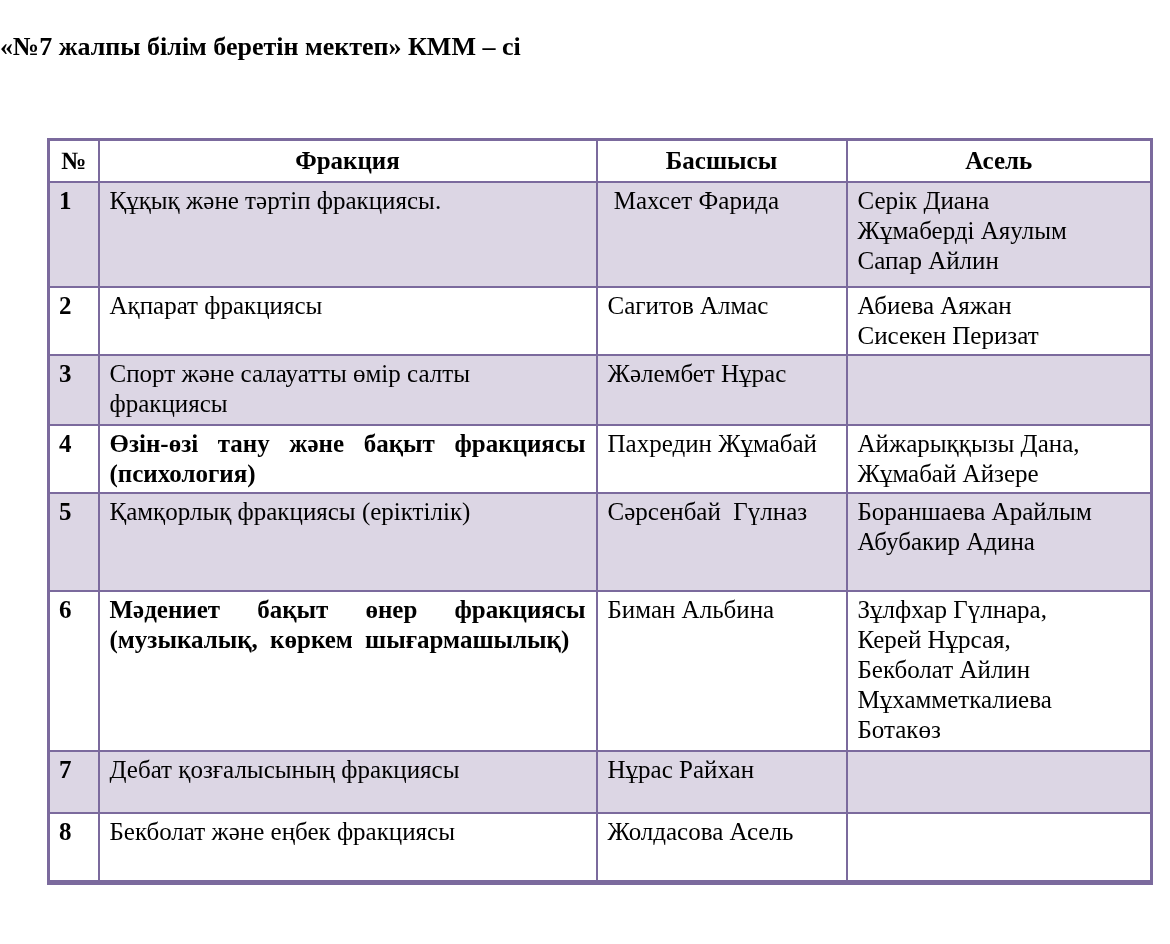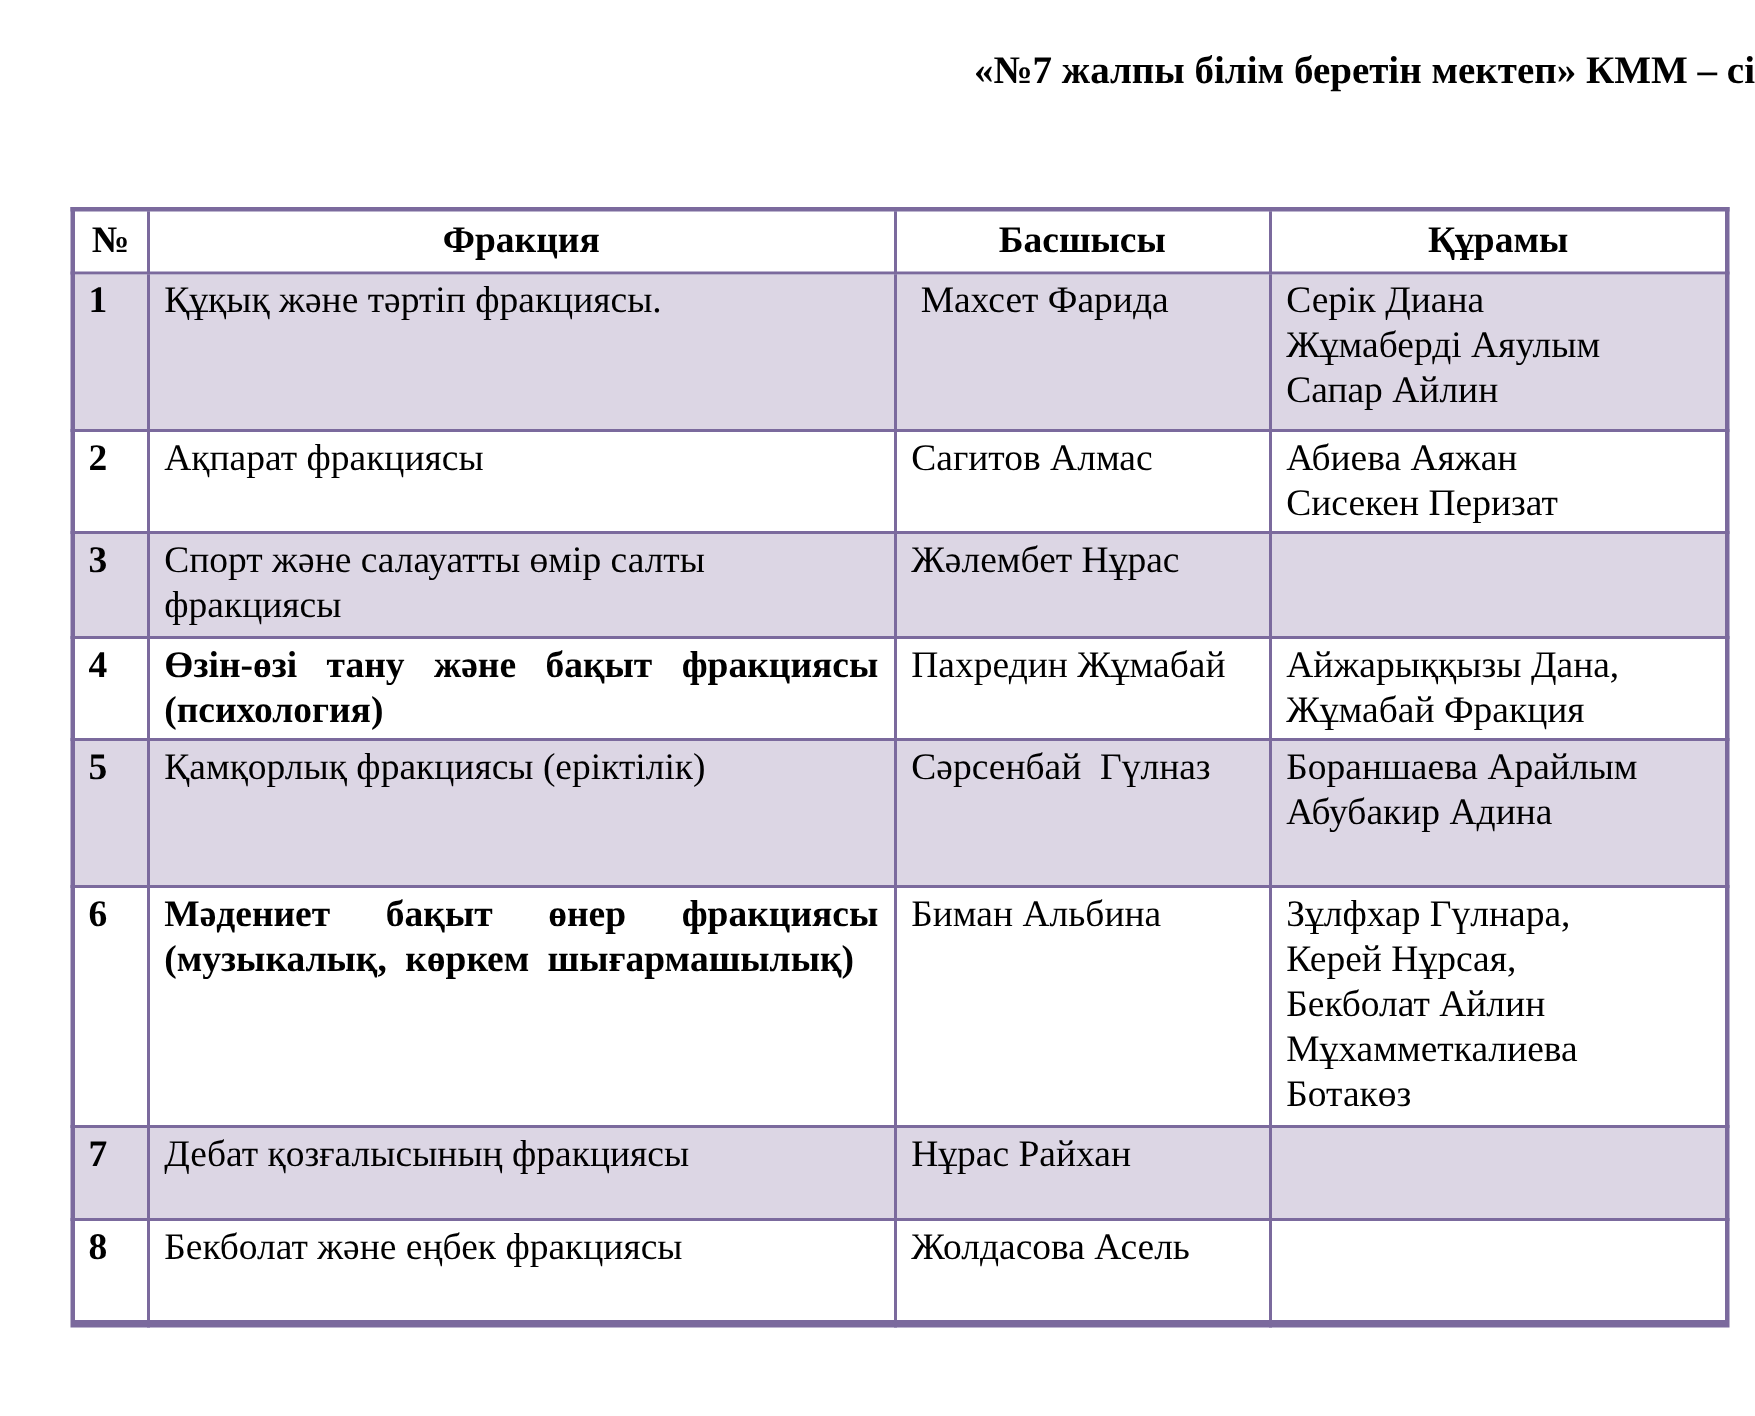--- a/index.html
+++ b/index.html
@@ -8,21 +8,21 @@
     background: #ffffff;
   }
   body {
     width: 1170px;
     height: 944px;
     font-family: "Liberation Serif", "DejaVu Serif", serif;
     color: #000000;
     overflow: hidden;
   }
   .titles {
-    text-align: right;
+    text-align: left;
     padding-top: 33px;
     font-weight: bold;
     font-size: 26px;
   }
   .title-line { line-height: 1.05; }
   .title-line + .title-line { margin-top: 15px; }
 
   table.roster {
     border-collapse: collapse;
     table-layout: fixed;
@@ -69,21 +69,21 @@
       <col class="c-no">
         <col class="c-fraction">
         <col class="c-leader">
         <col class="c-members">
     </colgroup>
     <thead>
       <tr style="height:42px;">
         <th>№</th>
         <th>Фракция</th>
         <th>Басшысы</th>
-        <th>Құрамы</th>
+        <th>Асель</th>
       </tr>
     </thead>
     <tbody>
       <tr class="shaded" style="height:105px;">
         <td class="no">1</td>
         <td class="fraction">Құқық және тәртіп фракциясы.</td>
         <td class="leader"> Махсет Фарида</td>
         <td class="members">Серік Диана
 Жұмаберді Аяулым
 Сапар Айлин</td>
@@ -100,21 +100,21 @@
         <td class="fraction">Спорт және салауатты өмір салты
 фракциясы</td>
         <td class="leader">Жәлембет Нұрас</td>
         <td class="members"></td>
       </tr>
       <tr style="height:60px;">
         <td class="no">4</td>
         <td class="fraction justify">Өзін-өзі тану және бақыт фракциясы (психология)</td>
         <td class="leader">Пахредин Жұмабай</td>
         <td class="members">Айжарыққызы Дана,
-Жұмабай Фракция</td>
+Жұмабай Айзере</td>
       </tr>
       <tr class="shaded" style="height:98px;">
         <td class="no">5</td>
         <td class="fraction">Қамқорлық фракциясы (еріктілік)</td>
         <td class="leader">Сәрсенбай  Гүлназ</td>
         <td class="members">Бораншаева Арайлым
 Абубакир Адина</td>
       </tr>
       <tr style="height:160px;">
         <td class="no">6</td>

